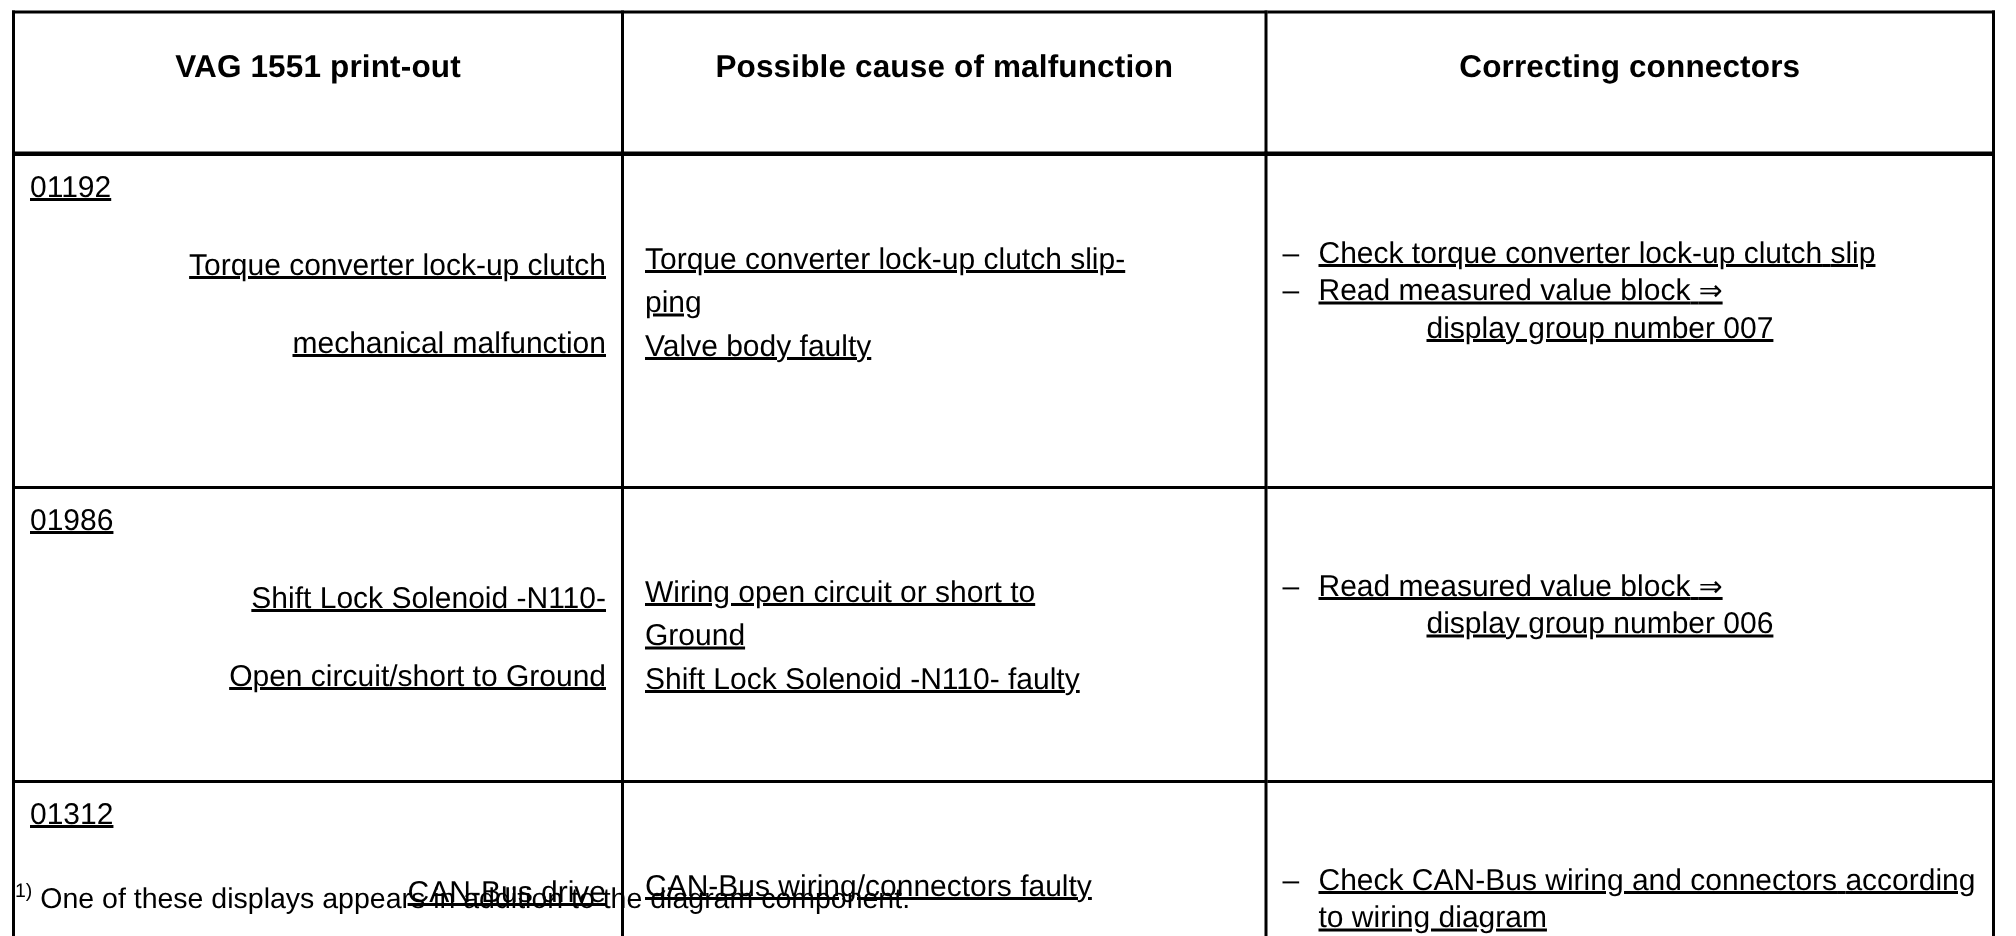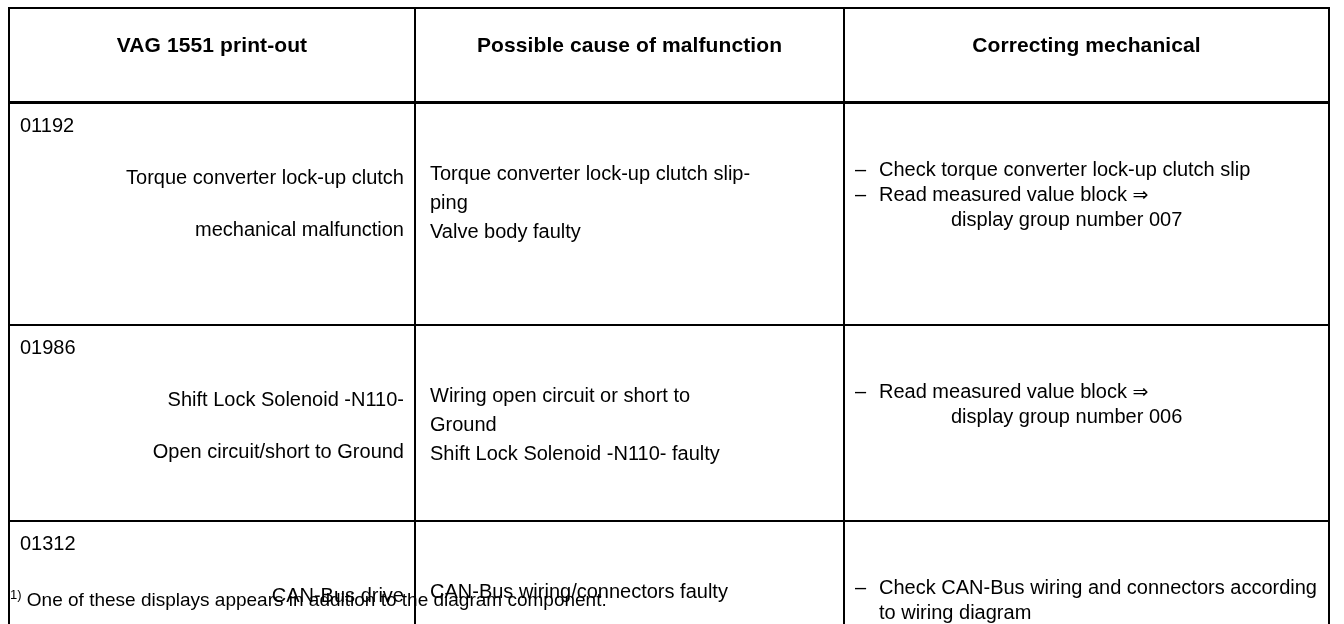--- a/index.html
+++ b/index.html
@@ -63,20 +63,21 @@
     right: -2px;
     bottom: -2px;
     height: 3px;
     background: #000000;
   }
 
   .fault-table tbody td {
     font-size: 20px;
     line-height: 25px;
     padding: 8px 10px 10px 10px;
+    text-decoration: underline;
   }
 
   
   .col-printout .code {
     margin: 0 0 0 0;
   }
   .col-printout .pline {
     margin: 0;
     text-align: right;
   }
@@ -161,21 +162,21 @@
     <colgroup>
       <col class="c1">
       <col class="c2">
       <col class="c3">
     </colgroup>
 
     <thead>
       <tr>
         <th>VAG 1551 print-out</th>
         <th>Possible cause of malfunction</th>
-        <th>Correcting mechanical</th>
+        <th>Correcting connectors</th>
       </tr>
     </thead>
 
     <tbody>
 
       <tr class="r1">
         <td class="col-printout">
           <div class="code">01192</div>
           <div class="gap-lg"></div>
           <div class="pline">Torque converter lock-up clutch</div>

